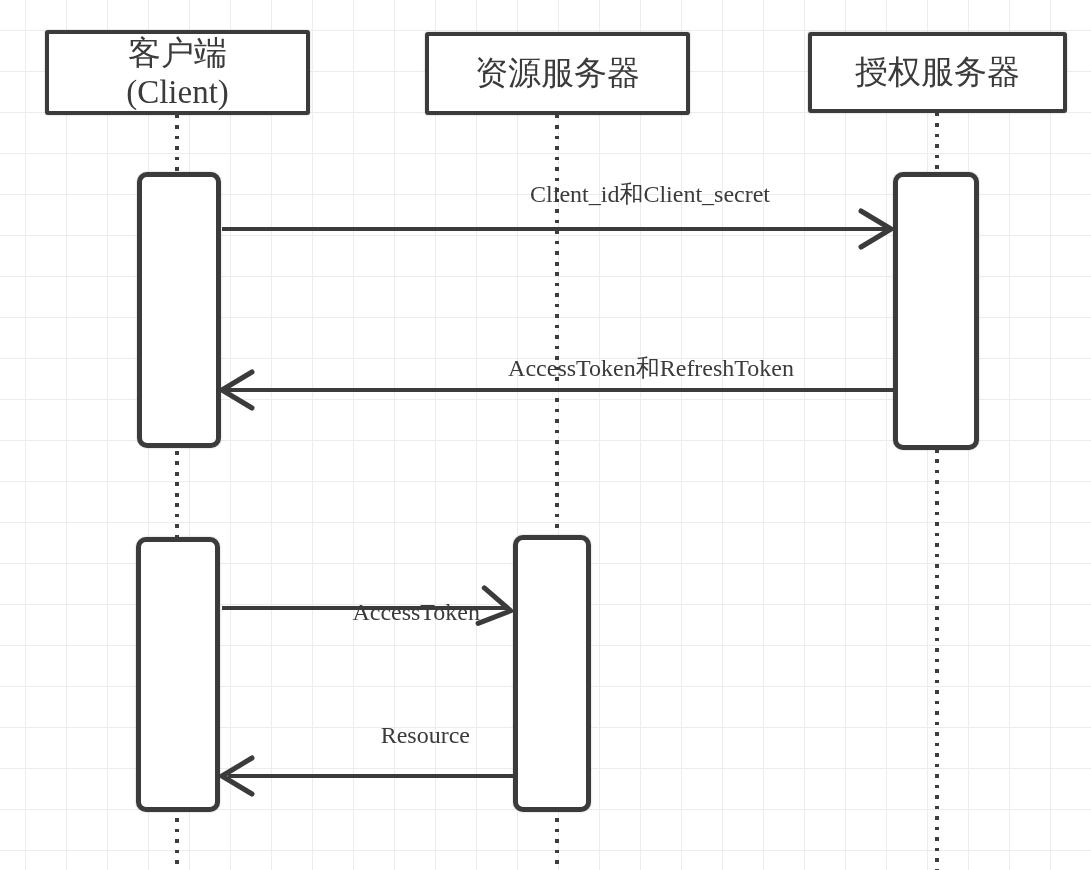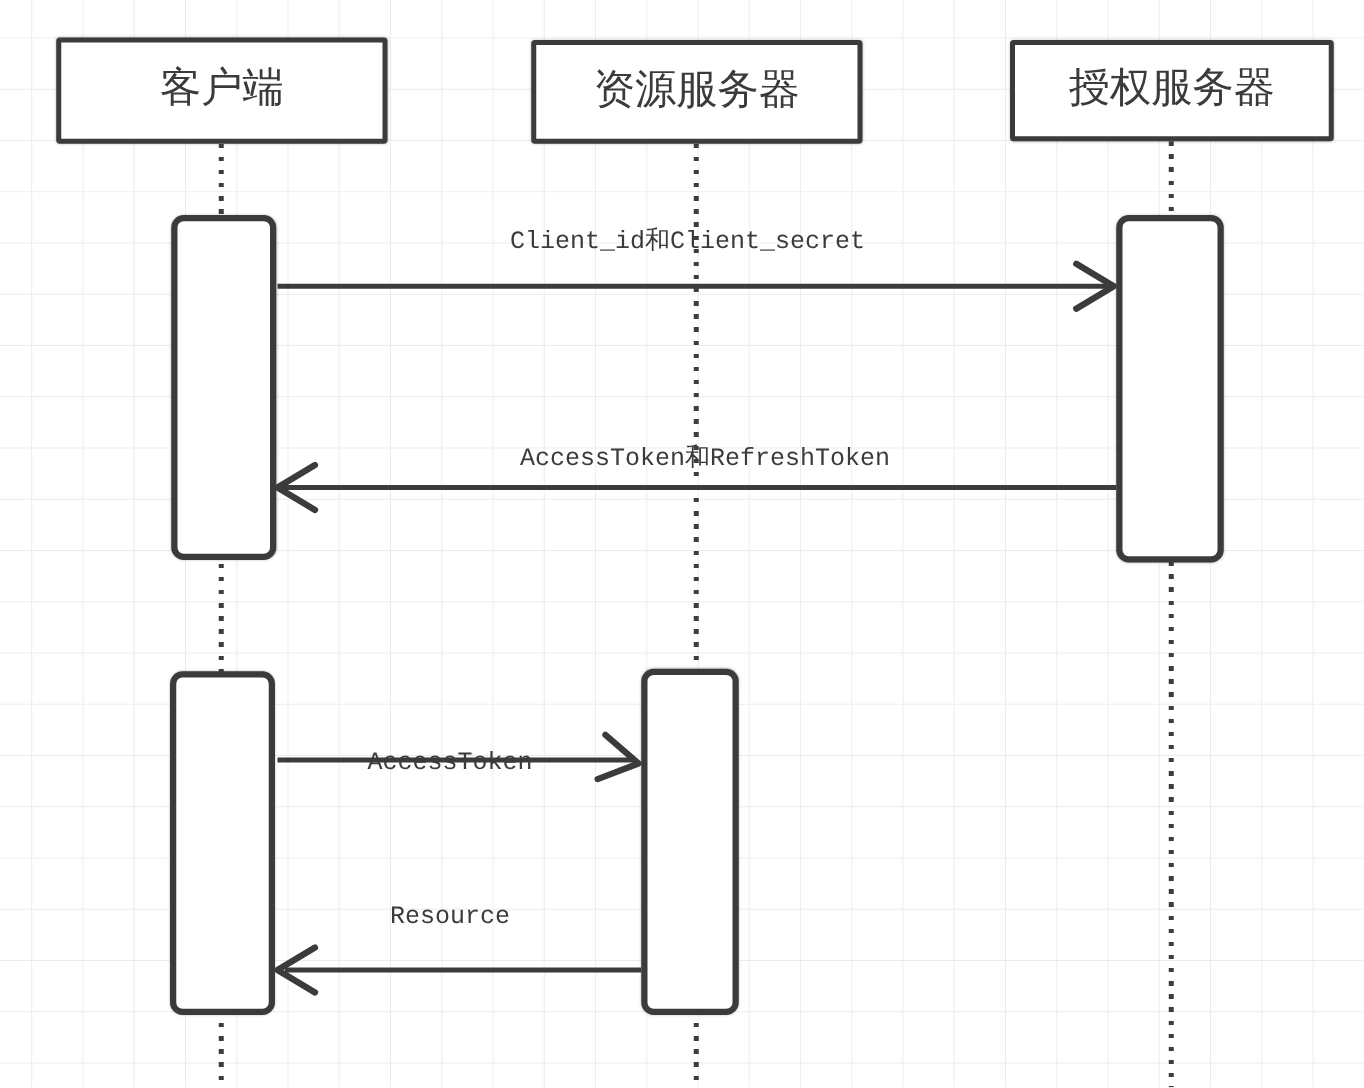--- a/index.html
+++ b/index.html
@@ -8,21 +8,21 @@
   .canvas {
     position:relative;
     width:1091px; height:870px;
     background-color:#ffffff;
     background-image:
       linear-gradient(#ececf0 1px, transparent 1px),
       linear-gradient(90deg, #ececf0 1px, transparent 1px);
     background-size:41px 41px;
     background-position:25px 30px;
     overflow:hidden;
-    font-family:Liberation Mono, monospace;
+    font-family:Liberation Serif, serif;
     color:#3b3b3b;
   }
 
   
   .participant {
     position:absolute;
     background:#fff;
     border:4px solid #3b3b3b;
     border-radius:3px;
     display:flex; flex-direction:column;
@@ -70,22 +70,22 @@
     background:#3b3b3b;
     z-index:3;
   }
   .msg-head {
     position:absolute;
     width:40px; height:48px;
     z-index:3;
   }
   .msg-label {
     position:absolute;
-    font-size:20px;
-    text-align:center;
+    font-size:24px;
+    text-align:right;
     white-space:nowrap;
     z-index:4;
     color:#3b3b3b;
   }
 
   #m1-line  { left:222px; top:227px; width:666px; }
   #m1-head  { left:855px; top:205px; }
   #m1-label { left:330px; top:178px; width:440px; }
 
   #m2-line  { left:226px; top:388px; width:667px; }
@@ -104,20 +104,21 @@
 <body>
 
 <div class="canvas">
 
   <div class="lifeline" id="ll-client"></div>
   <div class="lifeline" id="ll-resource"></div>
   <div class="lifeline" id="ll-auth"></div>
 
   <div class="participant" id="p-client">
     <span>客户端</span>
+    <span>(Client)</span>
   </div>
   <div class="participant" id="p-resource">
     <span>资源服务器</span>
   </div>
   <div class="participant" id="p-auth">
     <span>授权服务器</span>
   </div>
 
   <div class="activation" id="act-client-1"></div>
   <div class="activation" id="act-auth-1"></div>

